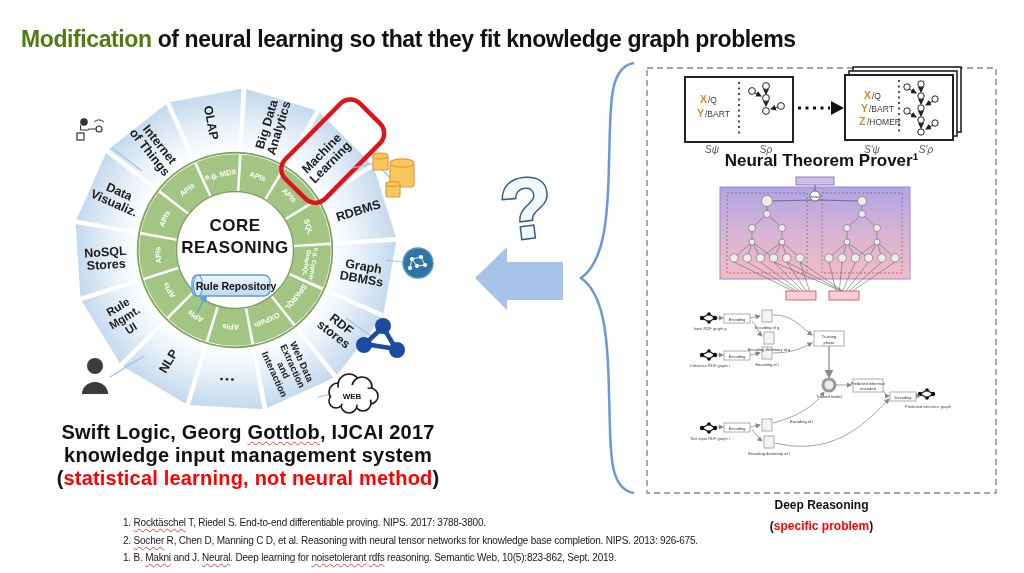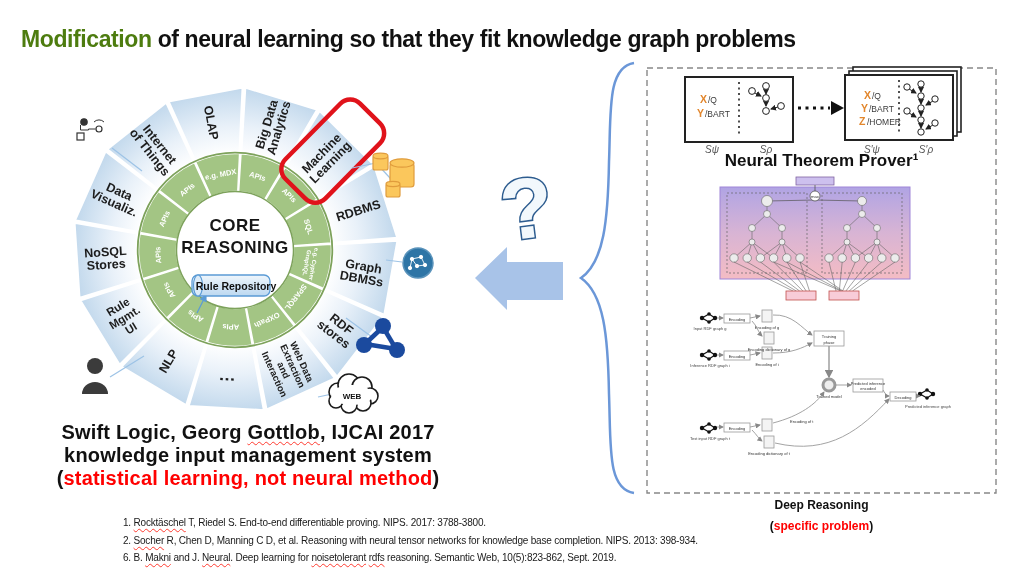--- a/index.html
+++ b/index.html
@@ -468,16 +468,16 @@
   <div class="cap ntp-caption">Neural Theorem Prover¹</div>
   <div class="cap rdfs-caption">
   </div>
   <div class="cap deep-reasoning">
     <div><span>Deep Reasoning</span></div>
     <div><span>(</span><span class="red">specific problem</span><span>)</span></div>
   </div>
 
   <div class="references">
     <div class="ref"><span>1. </span><span class="wavy">Rocktäschel</span><span> T, Riedel S. End-to-end differentiable proving. NIPS. 2017: 3788-3800.</span></div>
-    <div class="ref"><span>2. </span><span class="wavy">Socher</span><span> R, Chen D, Manning C D, et al. Reasoning with neural tensor networks for knowledge base completion. NIPS. 2013: 398-934.</span></div>
-    <div class="ref"><span>6. B. </span><span class="wavy">Makni</span><span> and J. </span><span class="wavy">Neural</span><span>. Deep learning for </span><span class="wavy">noisetolerant</span><span> </span><span class="wavy">rdfs</span><span> reasoning. Semantic Web, 10(5):823-862, Sept. 2019.</span></div>
+    <div class="ref"><span>2. </span><span class="wavy">Socher</span><span> R, Chen D, Manning C D, et al. Reasoning with neural tensor networks for knowledge base completion. NIPS. 2013: 926-675.</span></div>
+    <div class="ref"><span>1. B. </span><span class="wavy">Makni</span><span> and J. </span><span class="wavy">Neural</span><span>. Deep learning for </span><span class="wavy">noisetolerant</span><span> </span><span class="wavy">rdfs</span><span> reasoning. Semantic Web, 10(5):823-862, Sept. 2019.</span></div>
   </div>
 </div>
 
 </body></html>

